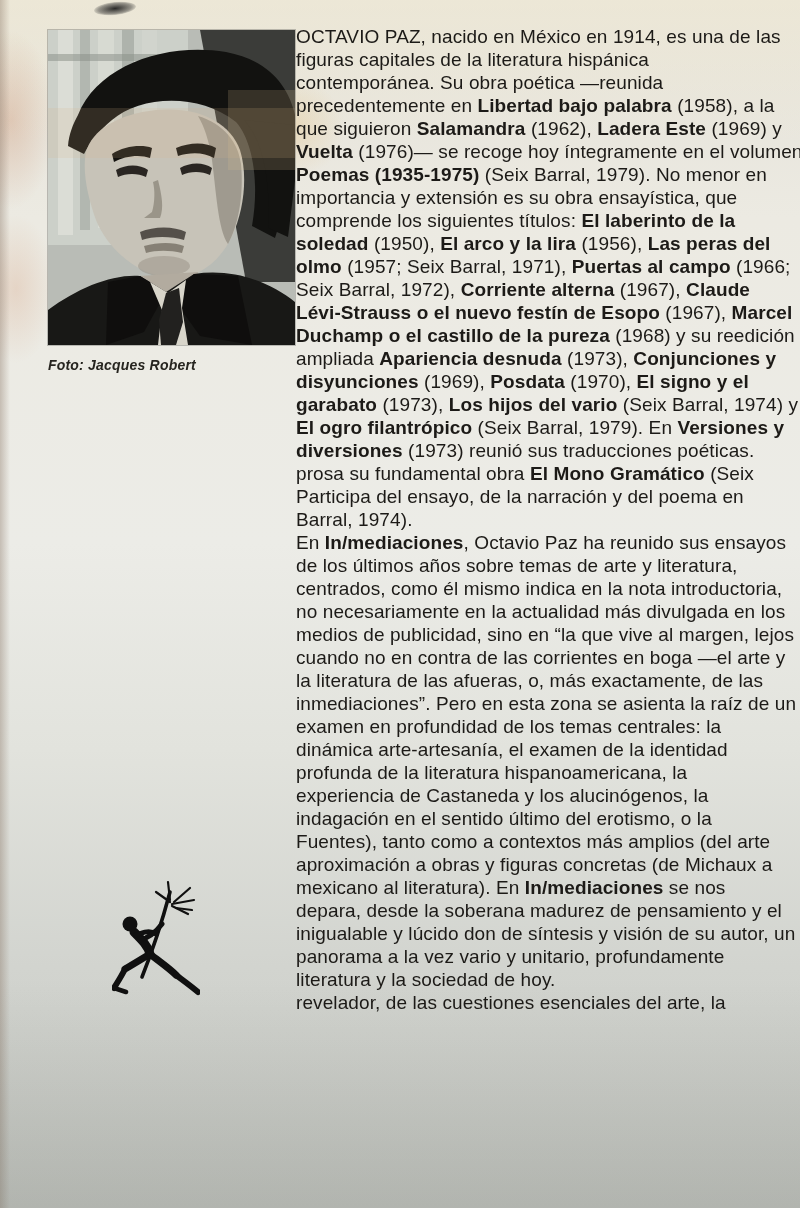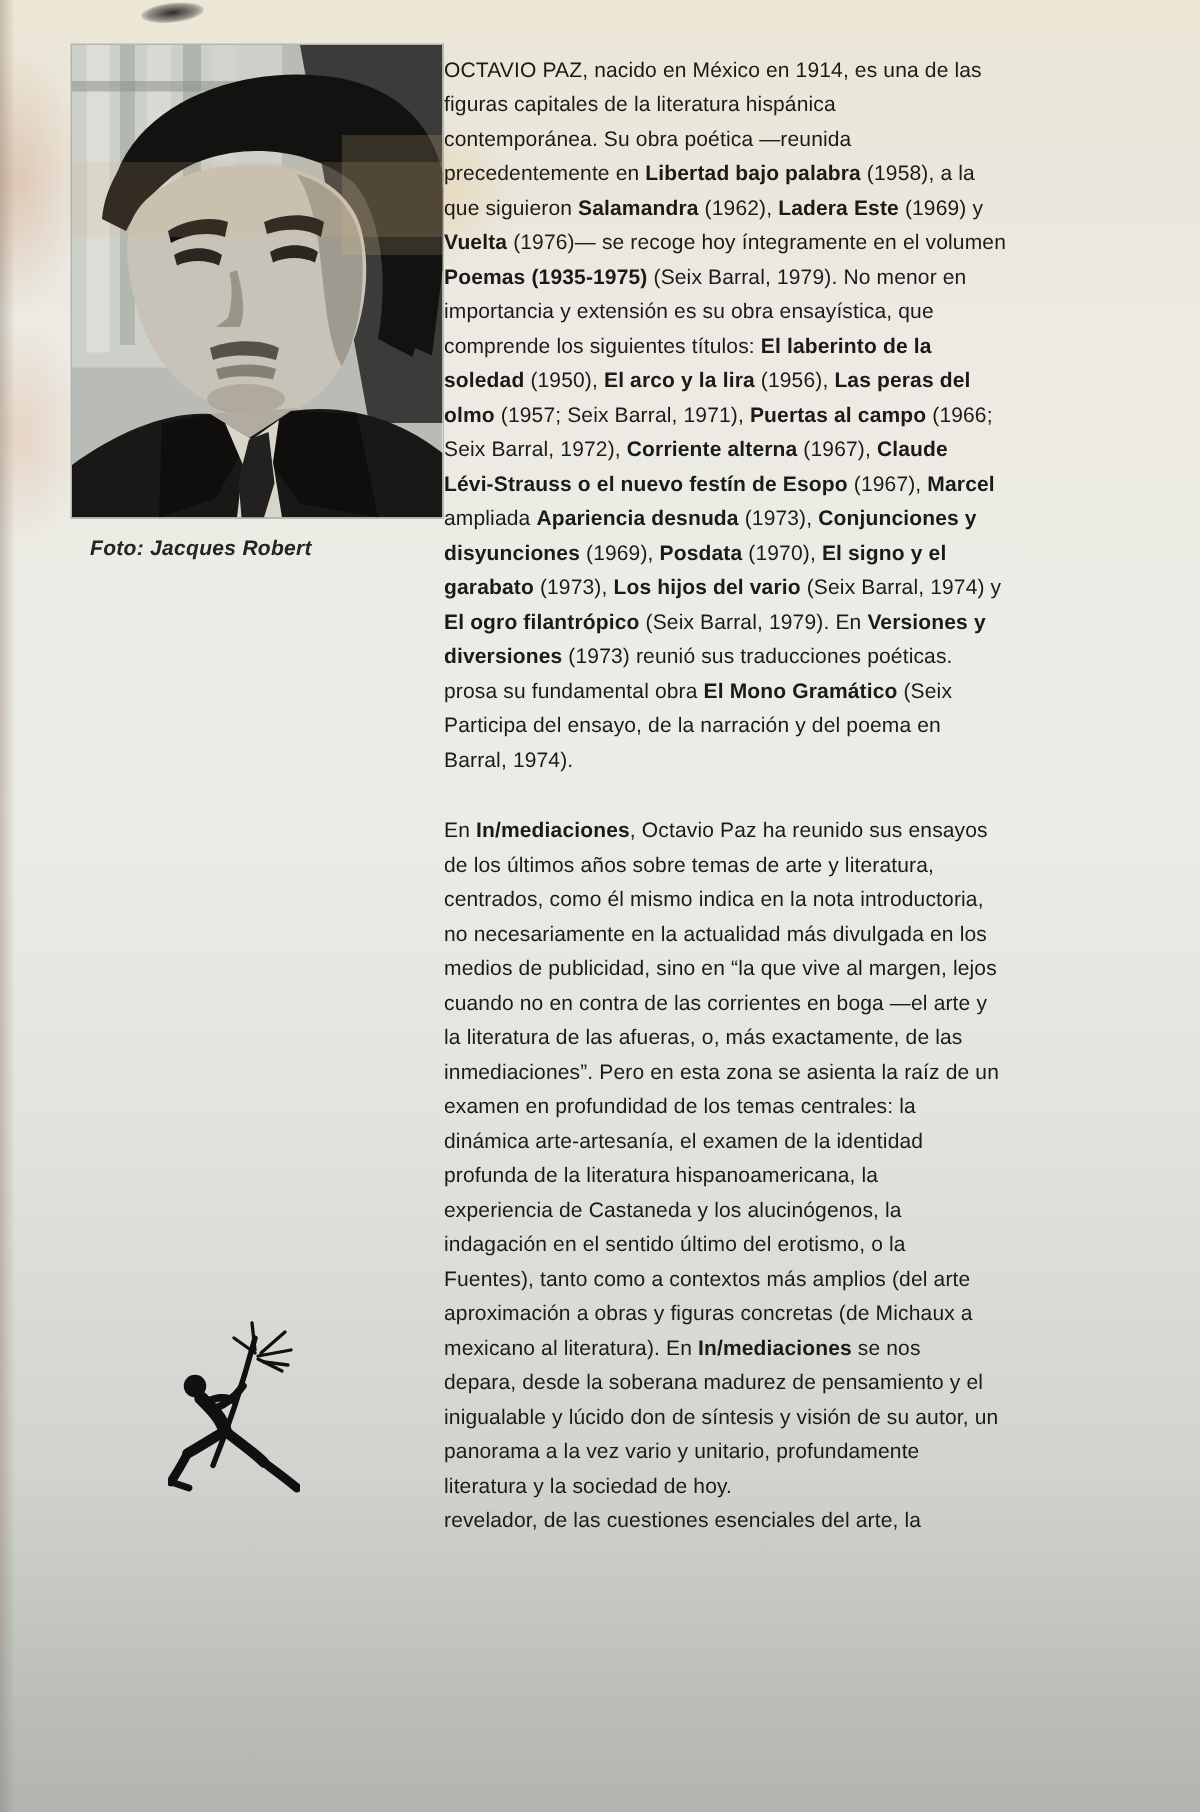--- a/index.html
+++ b/index.html
@@ -20,27 +20,27 @@
   .edge-left{left:0;top:0;width:10px;height:1208px;
     background:linear-gradient(90deg,rgba(125,103,86,0.35),rgba(125,103,86,0));}
   .shade-bottom{left:0;top:980px;width:800px;height:228px;
     background:linear-gradient(180deg,rgba(128,133,126,0),rgba(128,133,126,0.30));}
   .smudge{position:absolute;left:94px;top:2px;width:42px;height:13px;border-radius:50%;
     transform:rotate(-6deg);
     background:radial-gradient(ellipse at center,rgba(22,22,22,0.9) 0%,rgba(45,45,45,0.45) 55%,rgba(45,45,45,0) 78%);}
   .photo{position:absolute;left:48px;top:30px;width:247px;height:315px;margin:0;
     box-shadow:0 0 0 1px rgba(90,90,85,0.35);}
   .photo svg{display:block;width:100%;height:100%;}
-  .caption{position:absolute;left:60px;top:357px;font-size:14px;font-style:italic;
+  .caption{position:absolute;left:48px;top:357px;font-size:14px;font-style:italic;
     font-weight:bold;color:#26241f;letter-spacing:0.2px;}
-  .text-col{position:absolute;left:296px;top:35px;width:502px;color:#1c1a17;
-    font-size:14px;line-height:23px;letter-spacing:0.1px;}
+  .text-col{position:absolute;left:296px;top:25px;width:502px;color:#1c1a17;
+    font-size:19px;line-height:23px;letter-spacing:0.1px;}
   .tline{white-space:nowrap;}
   .tline b{font-weight:700;}
-  .para2{margin-top:24px;}
+  .para2{}
   .logo{position:absolute;left:112px;top:880px;width:88px;height:120px;}
   .logo svg{display:block;width:100%;height:100%;}
 </style>
 </head>
 <body>
 
 <div class="cover">
 
   <div class="stain stain-topband"></div>
   <div class="stain stain-a"></div>
@@ -106,20 +106,21 @@
         <div class="tline"><span>precedentemente en </span><b>Libertad bajo palabra</b><span> (1958), a la</span></div>
         <div class="tline"><span>que siguieron </span><b>Salamandra</b><span> (1962), </span><b>Ladera Este</b><span> (1969) y</span></div>
         <div class="tline"><b>Vuelta</b><span> (1976)— se recoge hoy íntegramente en el volumen</span></div>
         <div class="tline"><b>Poemas (1935-1975)</b><span> (Seix Barral, 1979). No menor en</span></div>
         <div class="tline"><span>importancia y extensión es su obra ensayística, que</span></div>
         <div class="tline"><span>comprende los siguientes títulos: </span><b>El laberinto de la</b></div>
         <div class="tline"><b>soledad</b><span> (1950), </span><b>El arco y la lira</b><span> (1956), </span><b>Las peras del</b></div>
         <div class="tline"><b>olmo</b><span> (1957; Seix Barral, 1971), </span><b>Puertas al campo</b><span> (1966;</span></div>
         <div class="tline"><span>Seix Barral, 1972), </span><b>Corriente alterna</b><span> (1967), </span><b>Claude</b></div>
         <div class="tline"><b>Lévi-Strauss o el nuevo festín de Esopo</b><span> (1967), </span><b>Marcel</b></div>
+        <div class="tline"><b>Duchamp o el castillo de la pureza</b><span> (1968) y su reedición</span></div>
         <div class="tline"><span>ampliada </span><b>Apariencia desnuda</b><span> (1973), </span><b>Conjunciones y</b></div>
         <div class="tline"><b>disyunciones</b><span> (1969), </span><b>Posdata</b><span> (1970), </span><b>El signo y el</b></div>
         <div class="tline"><b>garabato</b><span> (1973), </span><b>Los hijos del vario</b><span> (Seix Barral, 1974) y</span></div>
         <div class="tline"><b>El ogro filantrópico</b><span> (Seix Barral, 1979). En </span><b>Versiones y</b></div>
         <div class="tline"><b>diversiones</b><span> (1973) reunió sus traducciones poéticas.</span></div>
         <div class="tline"><span>prosa su fundamental obra </span><b>El Mono Gramático</b><span> (Seix</span></div>
         <div class="tline"><span>Participa del ensayo, de la narración y del poema en</span></div>
         <div class="tline"><span>Barral, 1974).</span></div>
       </div>
     <div class="para para2">

